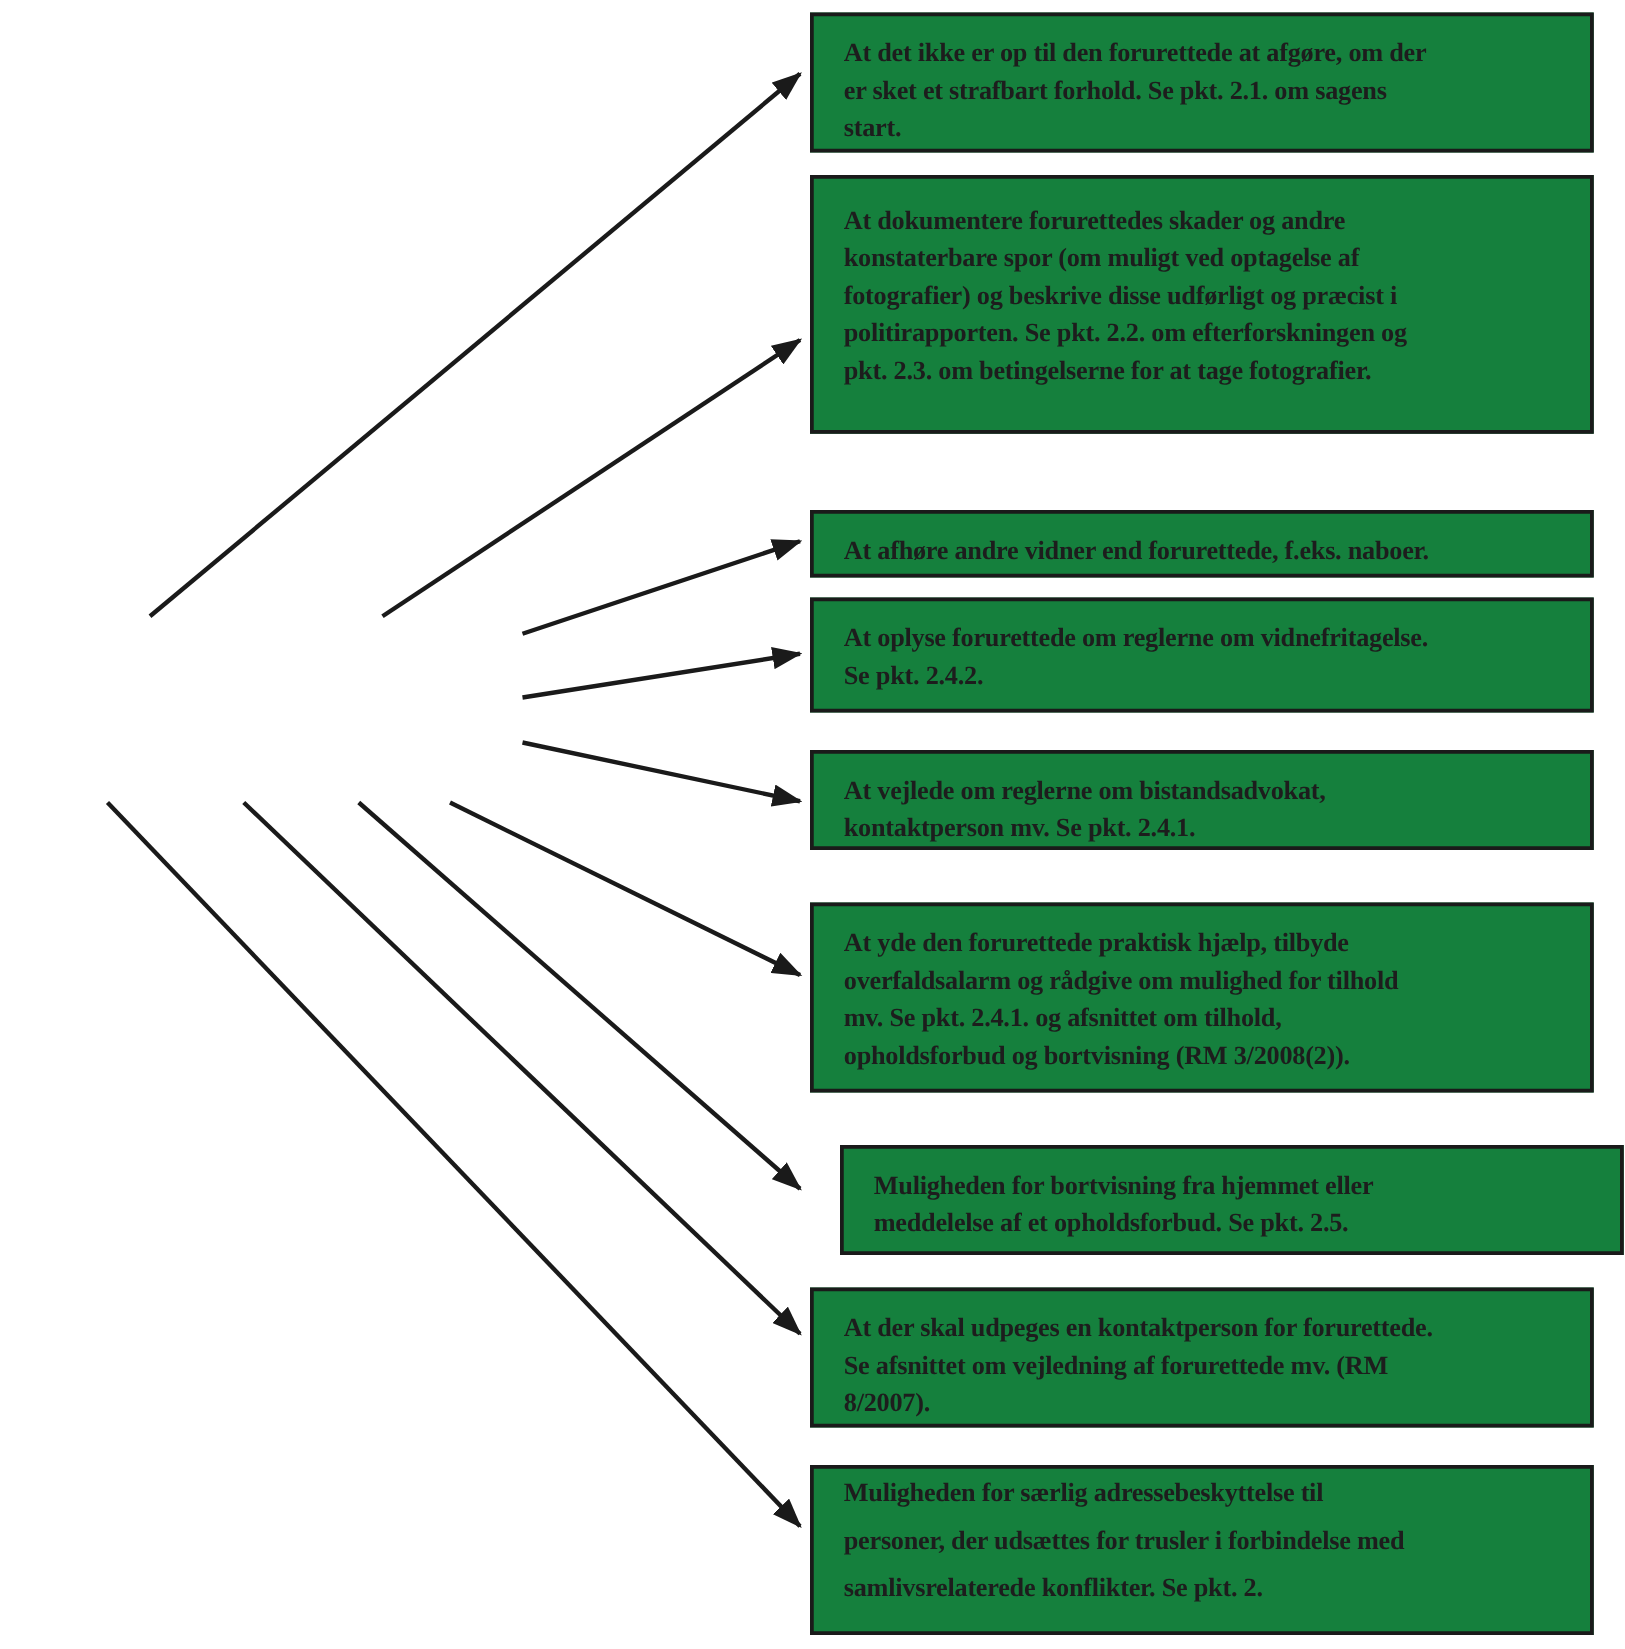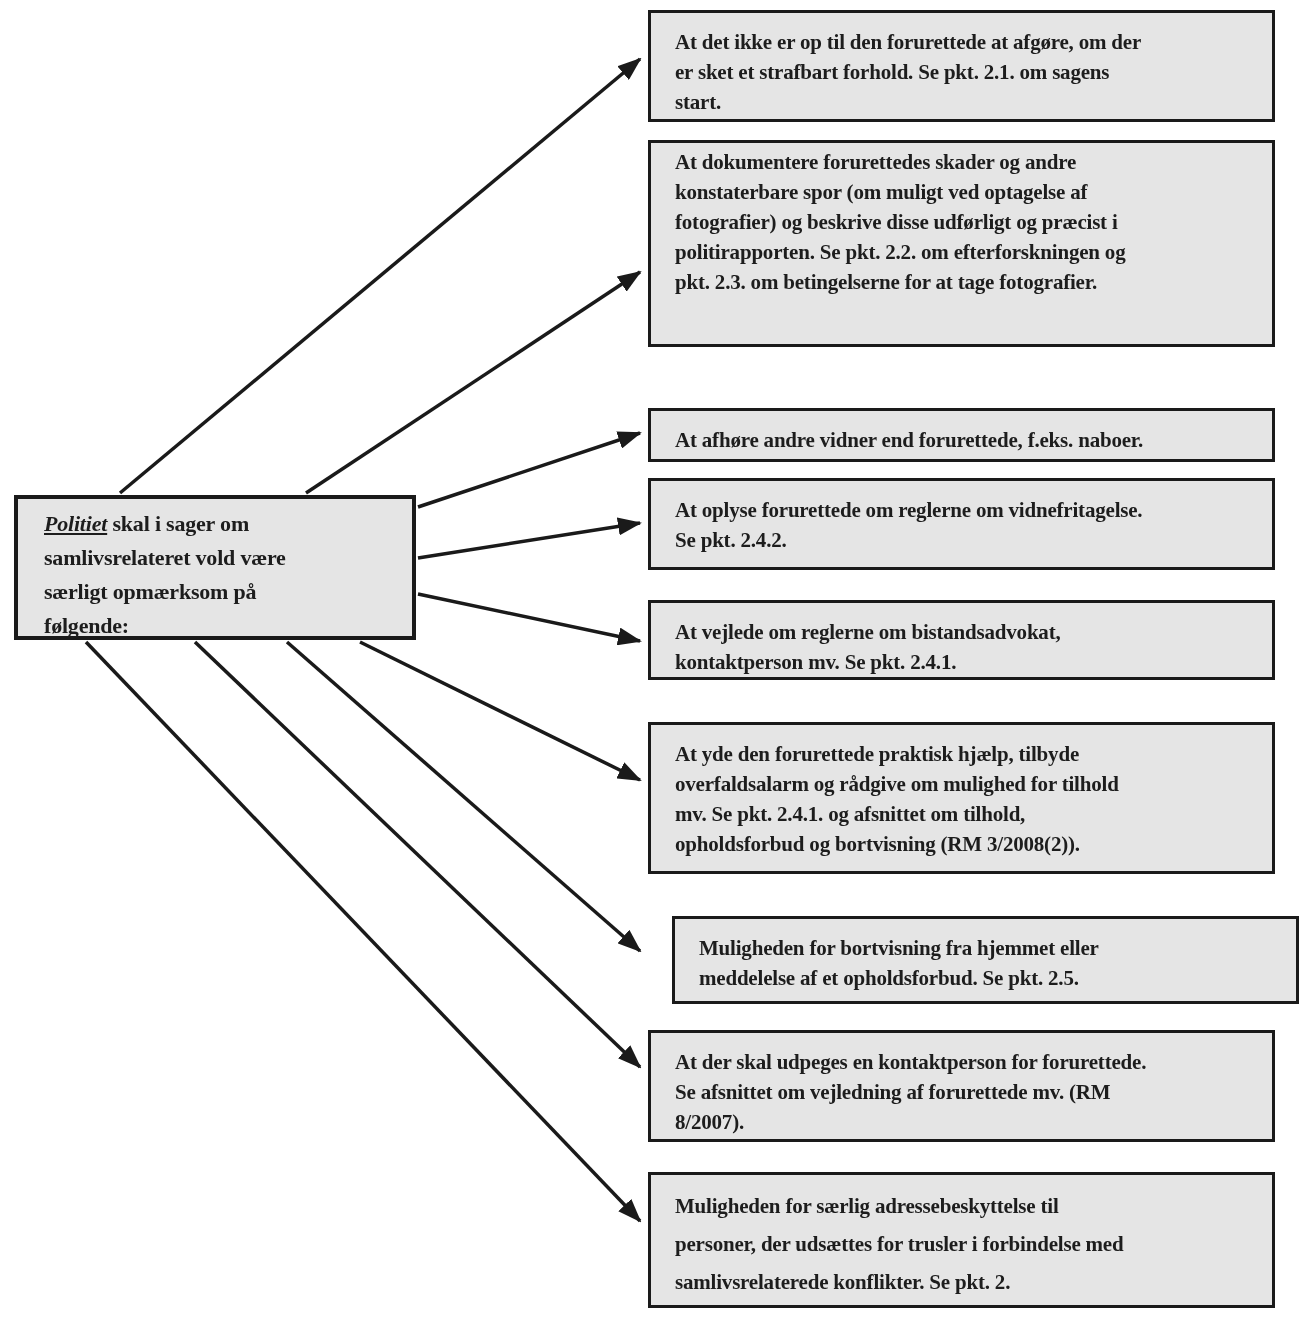--- a/index.html
+++ b/index.html
@@ -19,21 +19,21 @@
   .arrow-layer {
     position: absolute;
     left: 0;
     top: 0;
     width: 1300px;
     height: 1319px;
   }
   .box {
     position: absolute;
     box-sizing: border-box;
-    background: #e5e5e5;
+    background: #15803d;
     border: 3px solid #1a1a1a;
   }
   .box p {
     margin: 0;
     white-space: pre-wrap;
     font-weight: bold;
     letter-spacing: -0.2px;
   }
   .source-box {
     left: 14px;
@@ -51,30 +51,30 @@
     left: 648px;
     width: 627px;
   }
   .target p {
     padding: 14px 10px 0 24px;
     font-size: 21px;
     line-height: 30px;
   }
   .t1 { top: 10px;   height: 112px; }
   .t2 { top: 140px;  height: 207px; }
-  .t2 p { padding-top: 4px; }
+  .t2 p { padding-top: 18px; }
   .t3 { top: 408px;  height: 54px;  }
   .t3 p { }
   .t4 { top: 478px;  height: 92px;  }
   .t5 { top: 600px;  height: 80px;  }
   .t6 { top: 722px;  height: 152px; }
   .t7 { top: 916px;  height: 88px; margin-left: 24px;  }
   .t8 { top: 1030px; height: 112px; }
   .t9 { top: 1172px; height: 136px; }
-  .t9 p { line-height: 38px; padding-top: 12px; }
+  .t9 p { line-height: 38px; padding-top: 0; }
   .seg-link {
     color: inherit;
     cursor: pointer;
   }
   .seg-em {
     font-style: italic;
     text-decoration: underline;
   }
 </style>
 </head>
@@ -92,26 +92,20 @@
     <line x1="306" y1="493" x2="640" y2="272" stroke="#1a1a1a" stroke-width="3.5" marker-end="url(#ah)"></line>
     <line x1="418" y1="507" x2="640" y2="433" stroke="#1a1a1a" stroke-width="3.5" marker-end="url(#ah)"></line>
     <line x1="418" y1="558" x2="640" y2="523" stroke="#1a1a1a" stroke-width="3.5" marker-end="url(#ah)"></line>
     <line x1="418" y1="594" x2="640" y2="641" stroke="#1a1a1a" stroke-width="3.5" marker-end="url(#ah)"></line>
     <line x1="360" y1="642" x2="640" y2="780" stroke="#1a1a1a" stroke-width="3.5" marker-end="url(#ah)"></line>
     <line x1="287" y1="642" x2="640" y2="951" stroke="#1a1a1a" stroke-width="3.5" marker-end="url(#ah)"></line>
     <line x1="195" y1="642" x2="640" y2="1067" stroke="#1a1a1a" stroke-width="3.5" marker-end="url(#ah)"></line>
     <line x1="86" y1="642" x2="640" y2="1221" stroke="#1a1a1a" stroke-width="3.5" marker-end="url(#ah)"></line>
   </svg>
 
-  <div class="box source-box">
-    <p><span class="seg-em">Politiet</span><span class="seg-plain"> skal i sager om
-samlivsrelateret vold være
-særligt opmærksom på
-følgende:</span></p>
-  </div>
 
   <div class="box target t1">
     <p><span class="seg-plain">At det ikke er op til den forurettede at afgøre, om der
 er sket et strafbart forhold. Se </span><span class="seg-link">pkt. 2.1.</span><span class="seg-plain"> om sagens
 start.</span></p>
   </div>
 
   <div class="box target t2">
     <p><span class="seg-plain">At dokumentere forurettedes skader og andre
 konstaterbare spor (om muligt ved optagelse af

